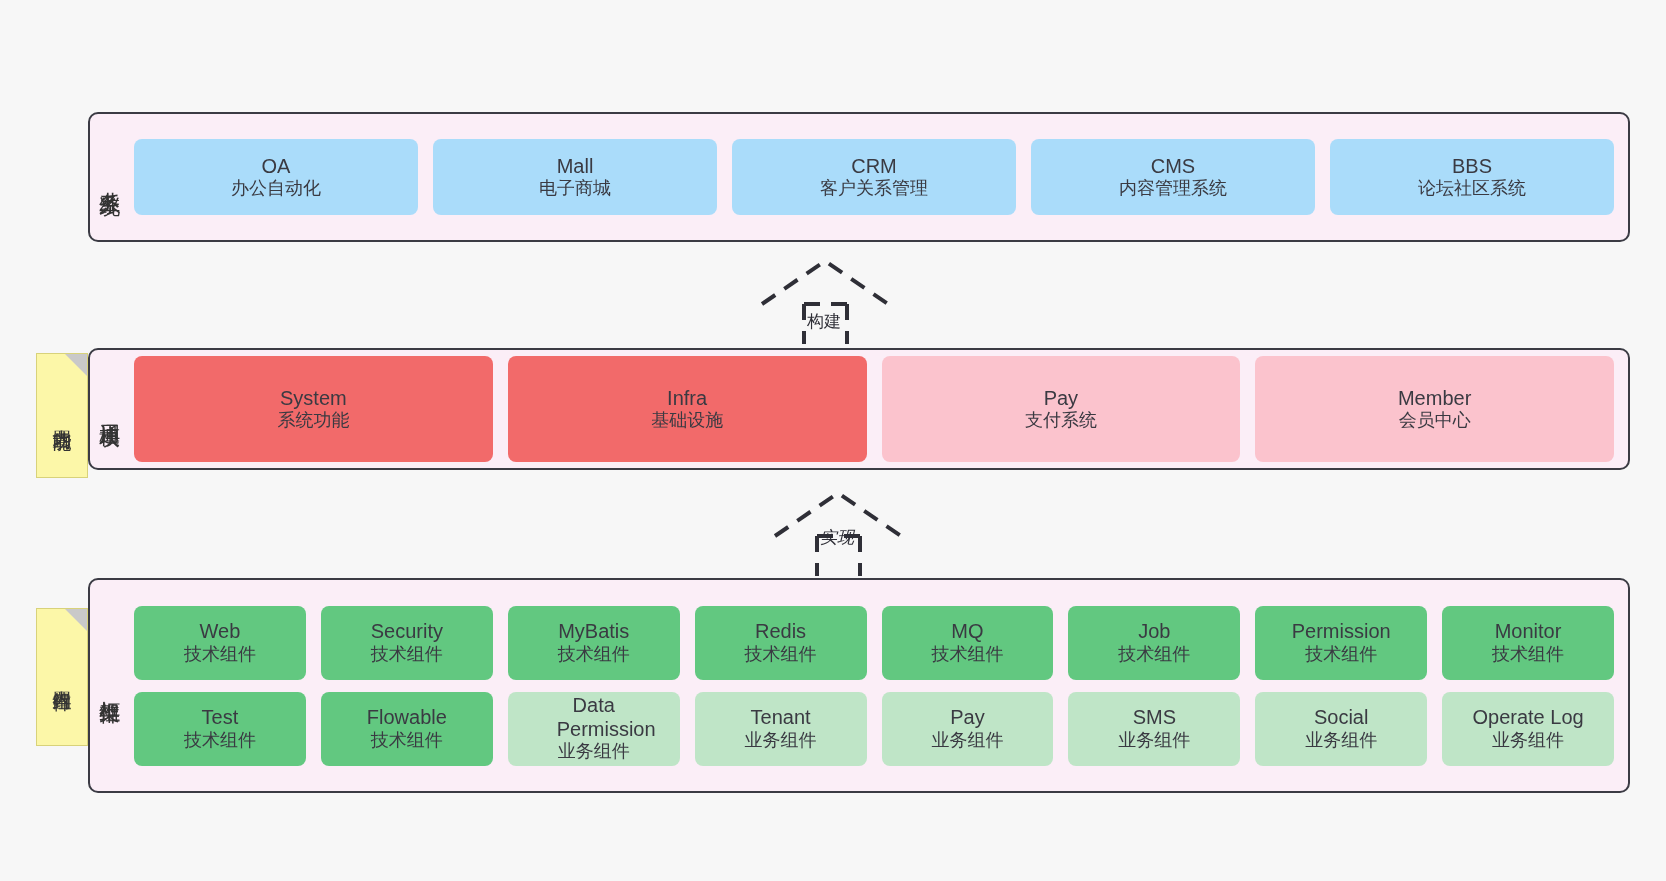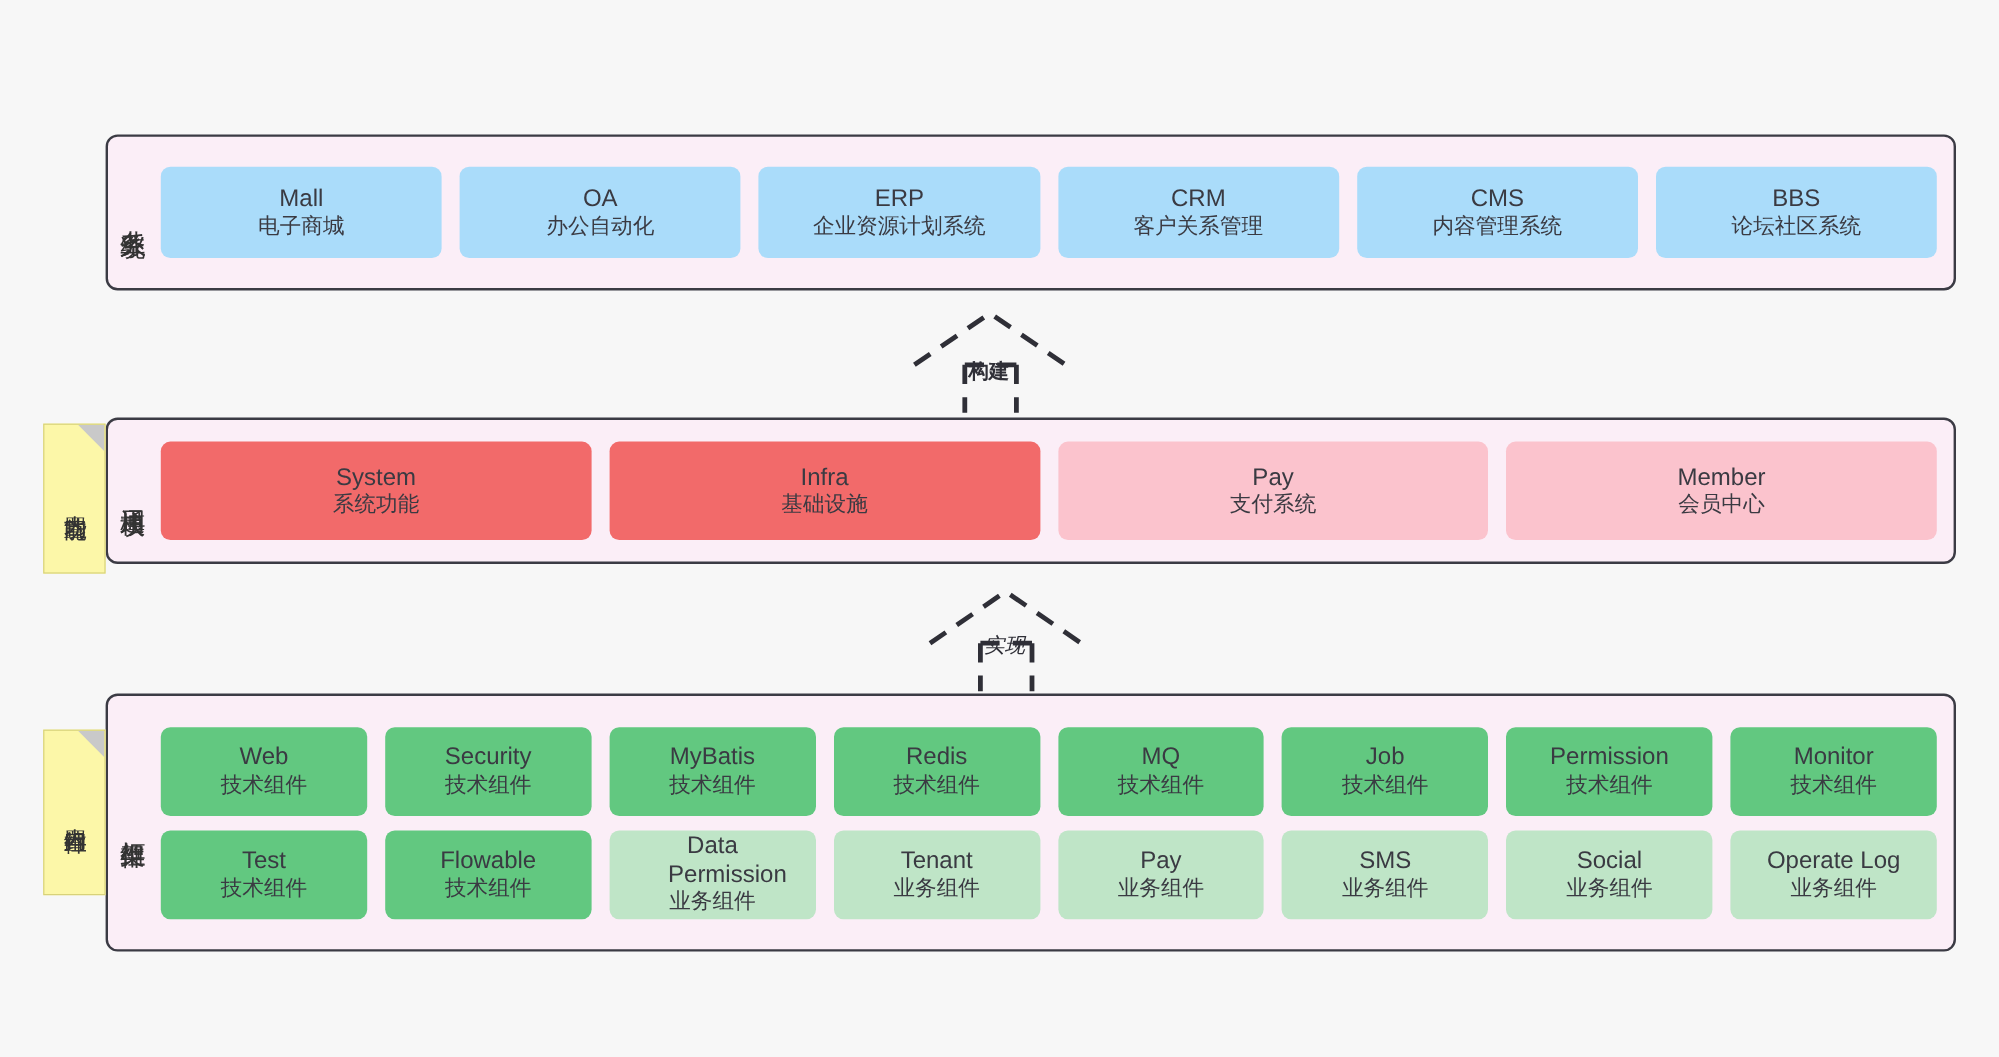--- a/index.html
+++ b/index.html
@@ -78,21 +78,21 @@
     text-align: center;
     color: #3a3a42;
     line-height: 1.22;
     padding: 6px 4px;
   }
 
   .card .en { font-size: 20px; }
   .card .cn { font-size: 18px; }
 
   .layer-systems .card { height: 76px; background: #aadcfa; }
-  .layer-modules .card { height: 82px; }
+  .layer-modules .card { height: 106px; }
   .layer-frame  .card { height: 74px; }
 
   .c-blue      { background: #aadcfa; }
   .c-red       { background: #f26a6a; }
   .c-pink      { background: #fbc3cd; }
   .c-green     { background: #62c880; }
   .c-lightgreen{ background: #bfe5c7; }
 
   
   .note {
@@ -132,30 +132,26 @@
 </style>
 </head>
 <body>
 
 <div id="canvas">
 
   <div class="layer layer-systems" style="left:88px; top:112px; width:1542px; height:130px;">
     <div class="layer-title">业务系统</div>
     <div class="layer-body">
       <div class="card c-blue">
+        <span class="en">OA</span>
+        <span class="cn">办公自动化</span>
+      </div>
+      <div class="card c-blue">
         <span class="en">Mall</span>
         <span class="cn">电子商城</span>
-      </div>
-      <div class="card c-blue">
-        <span class="en">OA</span>
-        <span class="cn">办公自动化</span>
-      </div>
-      <div class="card c-blue">
-        <span class="en">ERP</span>
-        <span class="cn">企业资源计划系统</span>
       </div>
       <div class="card c-blue">
         <span class="en">CRM</span>
         <span class="cn">客户关系管理</span>
       </div>
       <div class="card c-blue">
         <span class="en">CMS</span>
         <span class="cn">内容管理系统</span>
       </div>
       <div class="card c-blue">
@@ -163,21 +159,21 @@
         <span class="cn">论坛社区系统</span>
       </div>
     </div>
   </div>
 
   <div class="conn" style="left:757px; top:258px; width:160px; height:88px;">
     <svg width="160" height="88" viewBox="0 0 160 88" aria-hidden="true">
       <path d="M5 46 L68 3 L131 46" fill="none" stroke="#2f2f37" stroke-width="4" stroke-dasharray="16,11" stroke-linecap="butt"></path>
       <path d="M47 46 L47 86 M90 46 L90 86 M47 46 L90 46" fill="none" stroke="#2f2f37" stroke-width="4" stroke-dasharray="16,11" stroke-linecap="butt"></path>
     </svg>
-    <div class="conn-label" style="left:50px; top:40px;font-weight:bold;">构建</div>
+    <div class="conn-label" style="left:50px; top:52px;">构建</div>
   </div>
 
   <div class="layer layer-modules" style="left:88px; top:348px; width:1542px; height:122px;">
     <div class="layer-title">通用模块</div>
     <div class="layer-body">
       <div class="card c-red">
         <span class="en">System</span>
         <span class="cn">系统功能</span>
       </div>
       <div class="card c-red">

